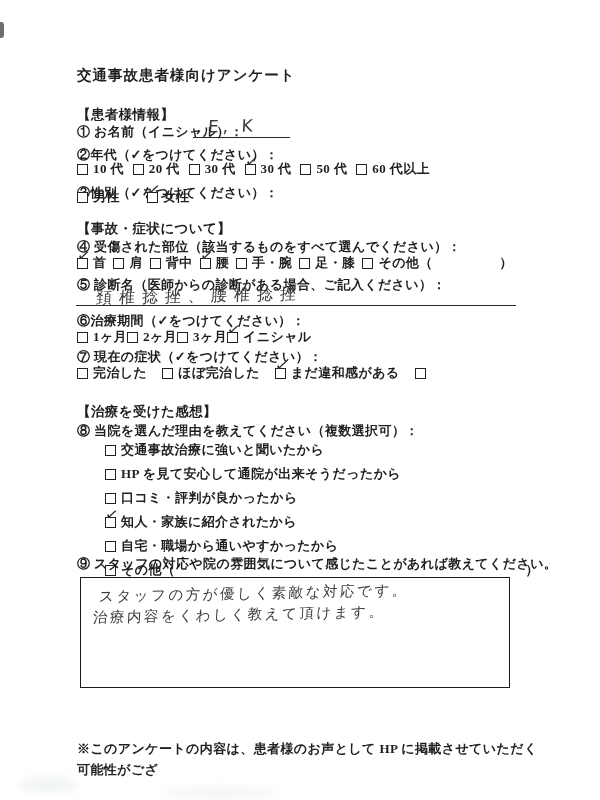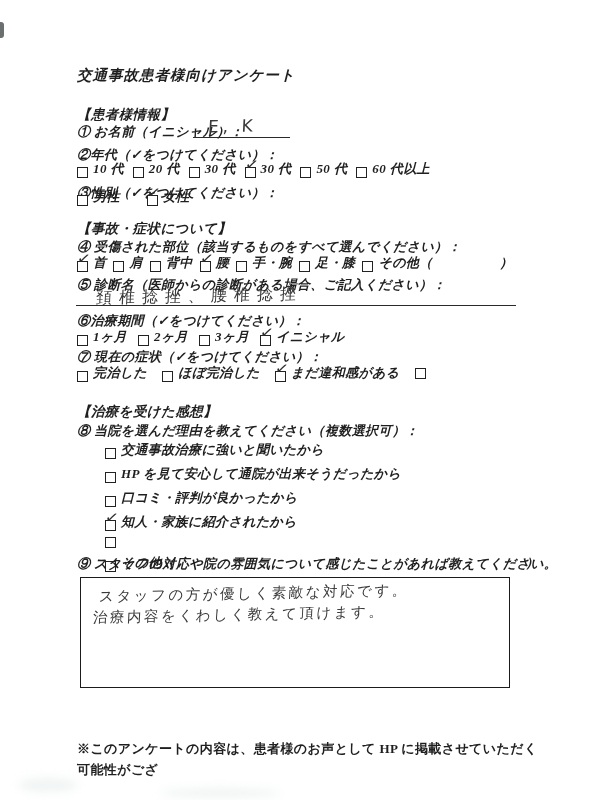--- a/index.html
+++ b/index.html
@@ -1,26 +1,26 @@
 <!DOCTYPE html>
 <html><head>
 <meta charset="utf-8">
 <style>
   html,body{margin:0;padding:0;background:#ffffff;}
   .page{
     position:relative;width:600px;height:800px;background:#fff;overflow:hidden;
     font-family:"Liberation Serif","DejaVu Serif",serif;color:#1f1f1f;
   }
-  .line{position:absolute;left:77px;font-size:13px;font-weight:700;letter-spacing:.4px;white-space:nowrap;font-style:italic;}
+  .line{position:absolute;left:77px;font-size:13px;font-weight:700;letter-spacing:.4px;white-space:nowrap;}
   .title{top:66px;font-size:14.5px;letter-spacing:1px;}
   .heading{font-size:13.5px;}
   .opts{display:flex;align-items:center;}
   .opts.v{flex-direction:column;align-items:stretch;gap:6px;}
   .v .opt{width:100%;padding-left:28px;}
-  .opt{display:inline-flex;align-items:flex-end;}
+  .opt{display:inline-flex;align-items:center;}
   .opt.grow{flex:1;}
   .spacer{flex:1;}
   .box{position:relative;display:inline-block;width:9px;height:9px;border:1.6px solid #222;margin-right:5px;flex:none;background:#fff;}
   .tick{
     position:absolute;left:-1px;top:-11px;font-size:16px;font-weight:400;color:#2e2e2e;
     font-family:"DejaVu Sans",sans-serif;transform:rotate(10deg);line-height:1;
   }
   .lbl,.tail{font-size:13px;font-weight:700;letter-spacing:.4px;}
   .hand{
     position:absolute;font-family:"DejaVu Sans",sans-serif;font-weight:400;color:#3a3a3a;
@@ -136,21 +136,21 @@
         <span class="spacer"></span>
         <span class="tail">）</span>
       </span>
     </div>
 
   <div class="line" style="top:276px">⑤ 診断名（医師からの診断がある場合、ご記入ください）：</div>
   <div class="hand" style="left:96px;top:286px;font-size:16px;letter-spacing:7px">頚椎捻挫、腰椎捻挫</div>
   <div class="hline" style="left:76px;top:305px;width:440px"></div>
 
   <div class="line" style="top:312px">⑥治療期間（✓をつけてください）：</div>
-  <div class="line opts" style="top:328px;gap:11px">
+  <div class="line opts" style="top:328px;">
       <span class="opt">
         <span class="box"></span>
         <span class="lbl">1ヶ月</span>
       </span>
       <span class="opt">
         <span class="box"></span>
         <span class="lbl">2ヶ月</span>
       </span>
       <span class="opt">
         <span class="box"></span>
@@ -202,20 +202,21 @@
         <span class="lbl">口コミ・評判が良かったから</span>
       </span>
       <span class="opt">
         <span class="box">
           <span class="tick">✓</span>
         </span>
         <span class="lbl">知人・家族に紹介されたから</span>
       </span>
       <span class="opt">
         <span class="box"></span>
+        <span class="lbl">自宅・職場から通いやすかったから</span>
       </span>
       <span class="opt grow">
         <span class="box"></span>
         <span class="lbl">その他（</span>
         <span class="spacer"></span>
         <span class="tail">）</span>
       </span>
     </div>
 
   <div class="line" style="top:555px">⑨ スタッフの対応や院の雰囲気について感じたことがあれば教えてください。</div>

